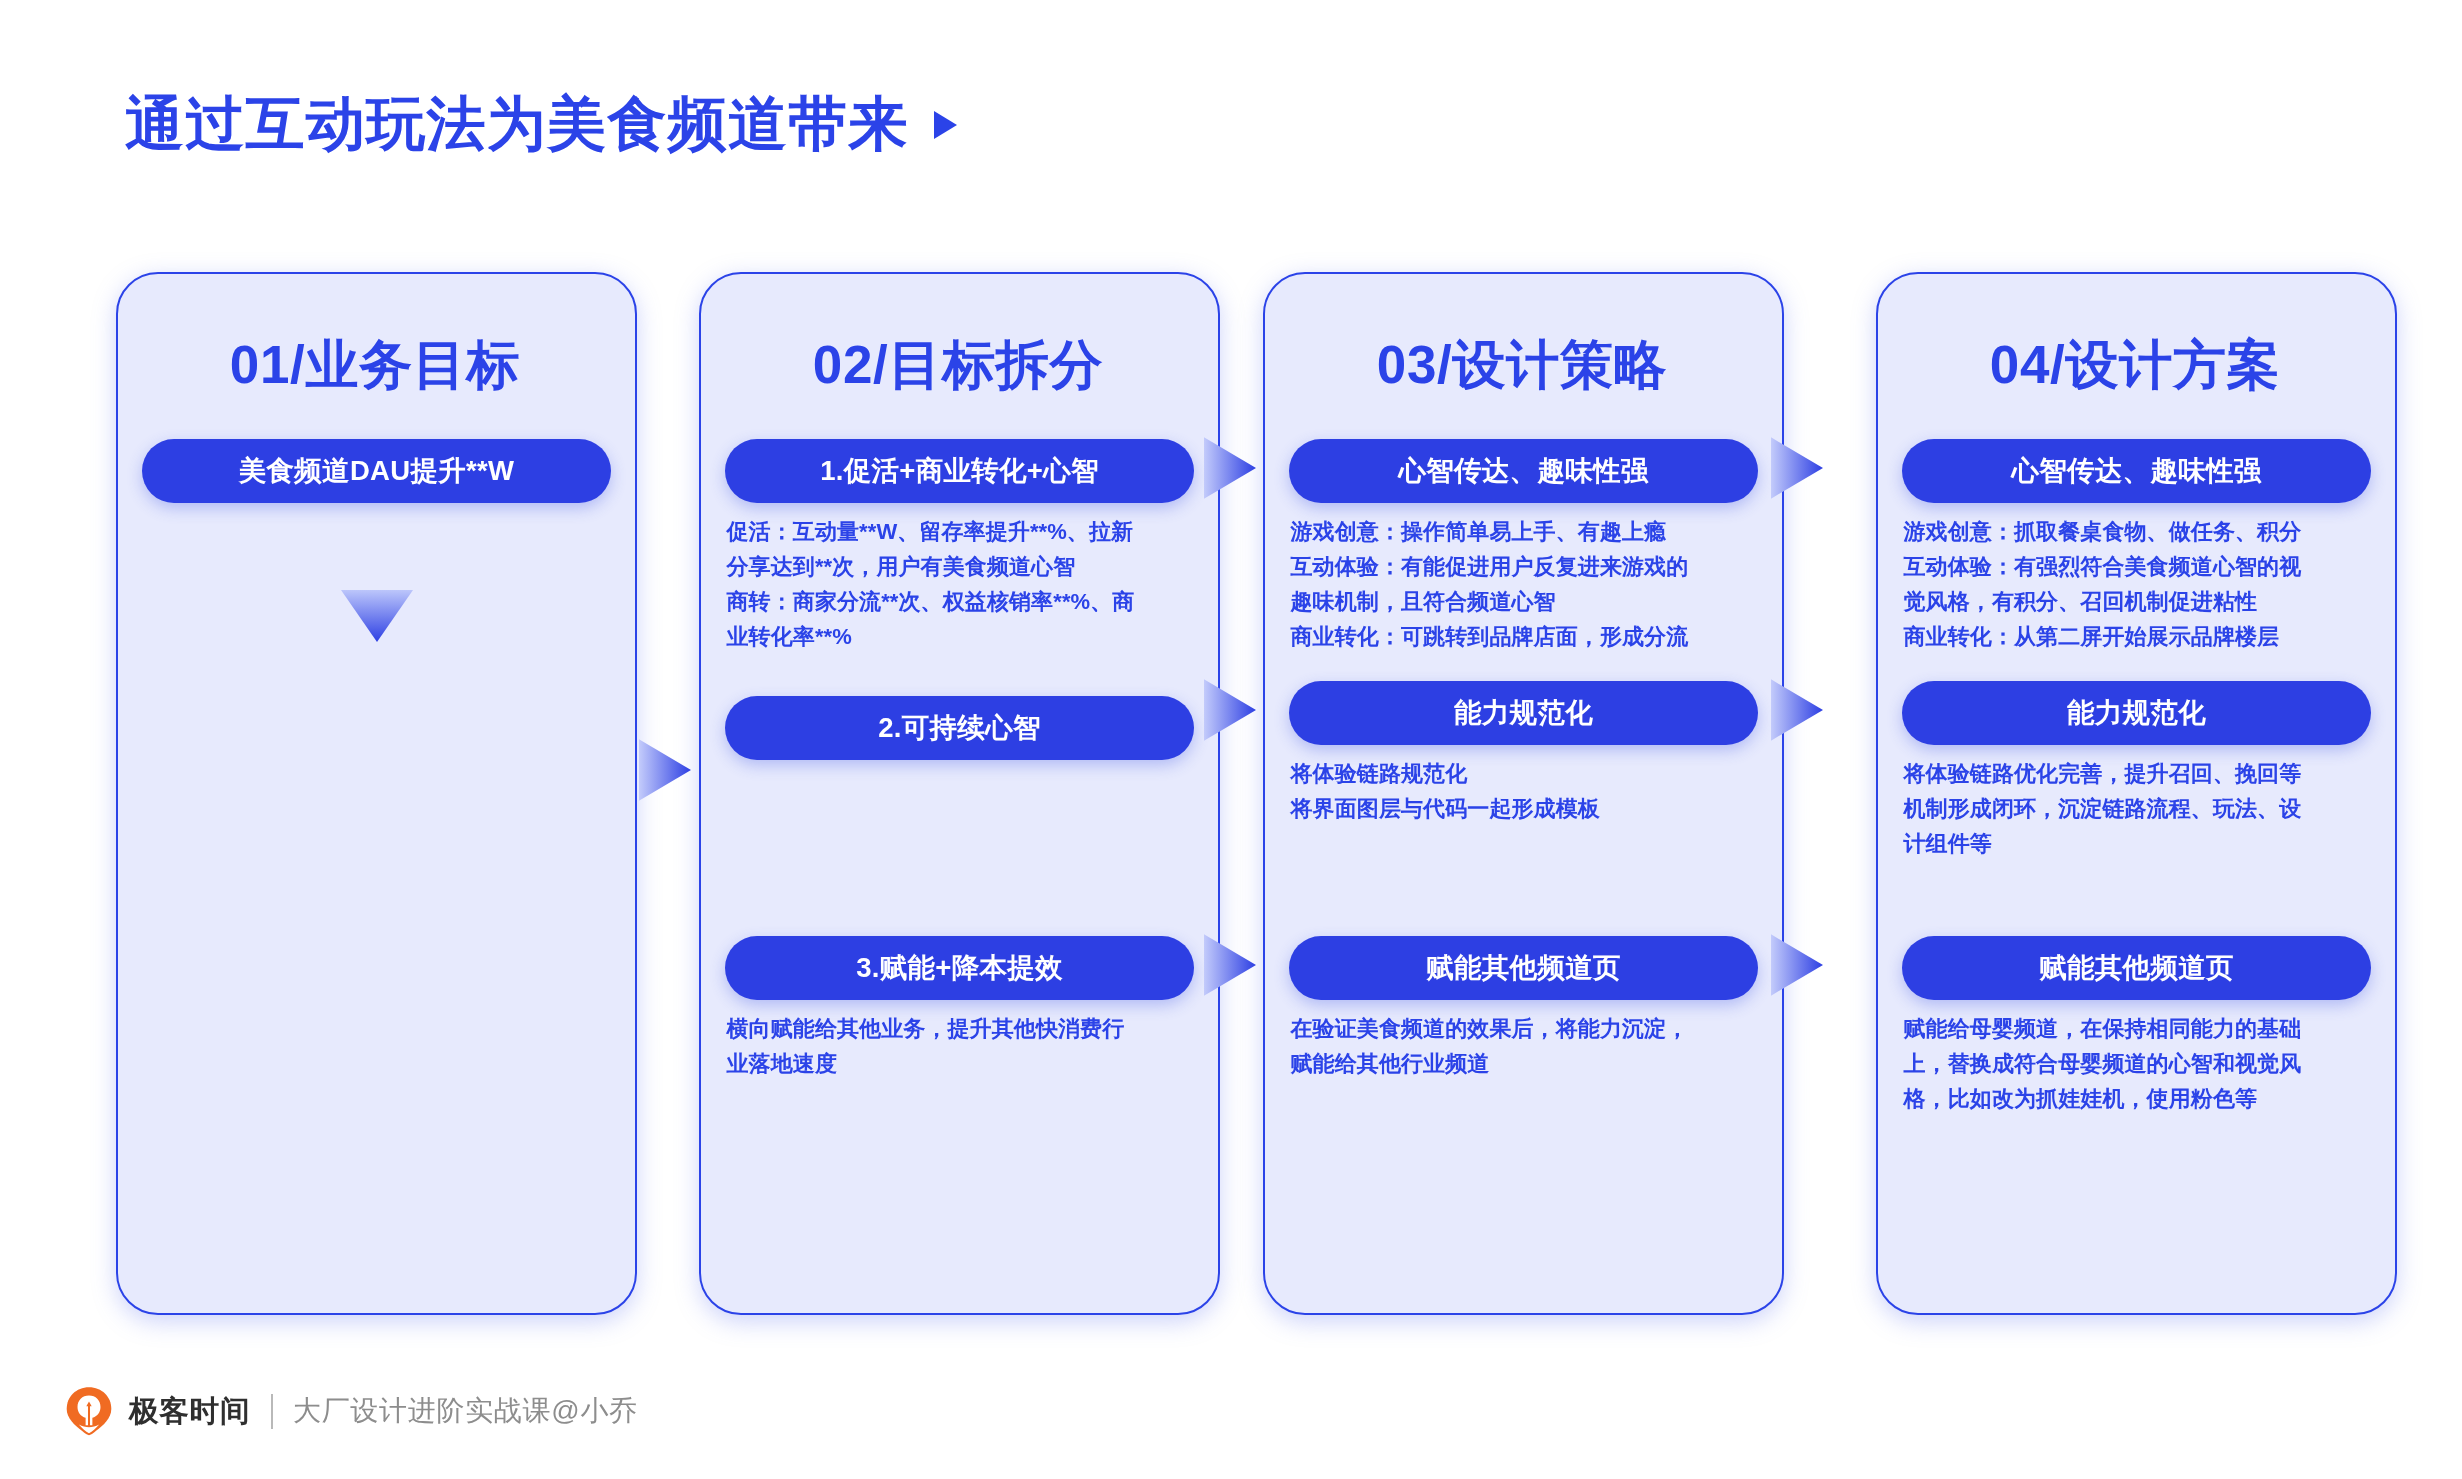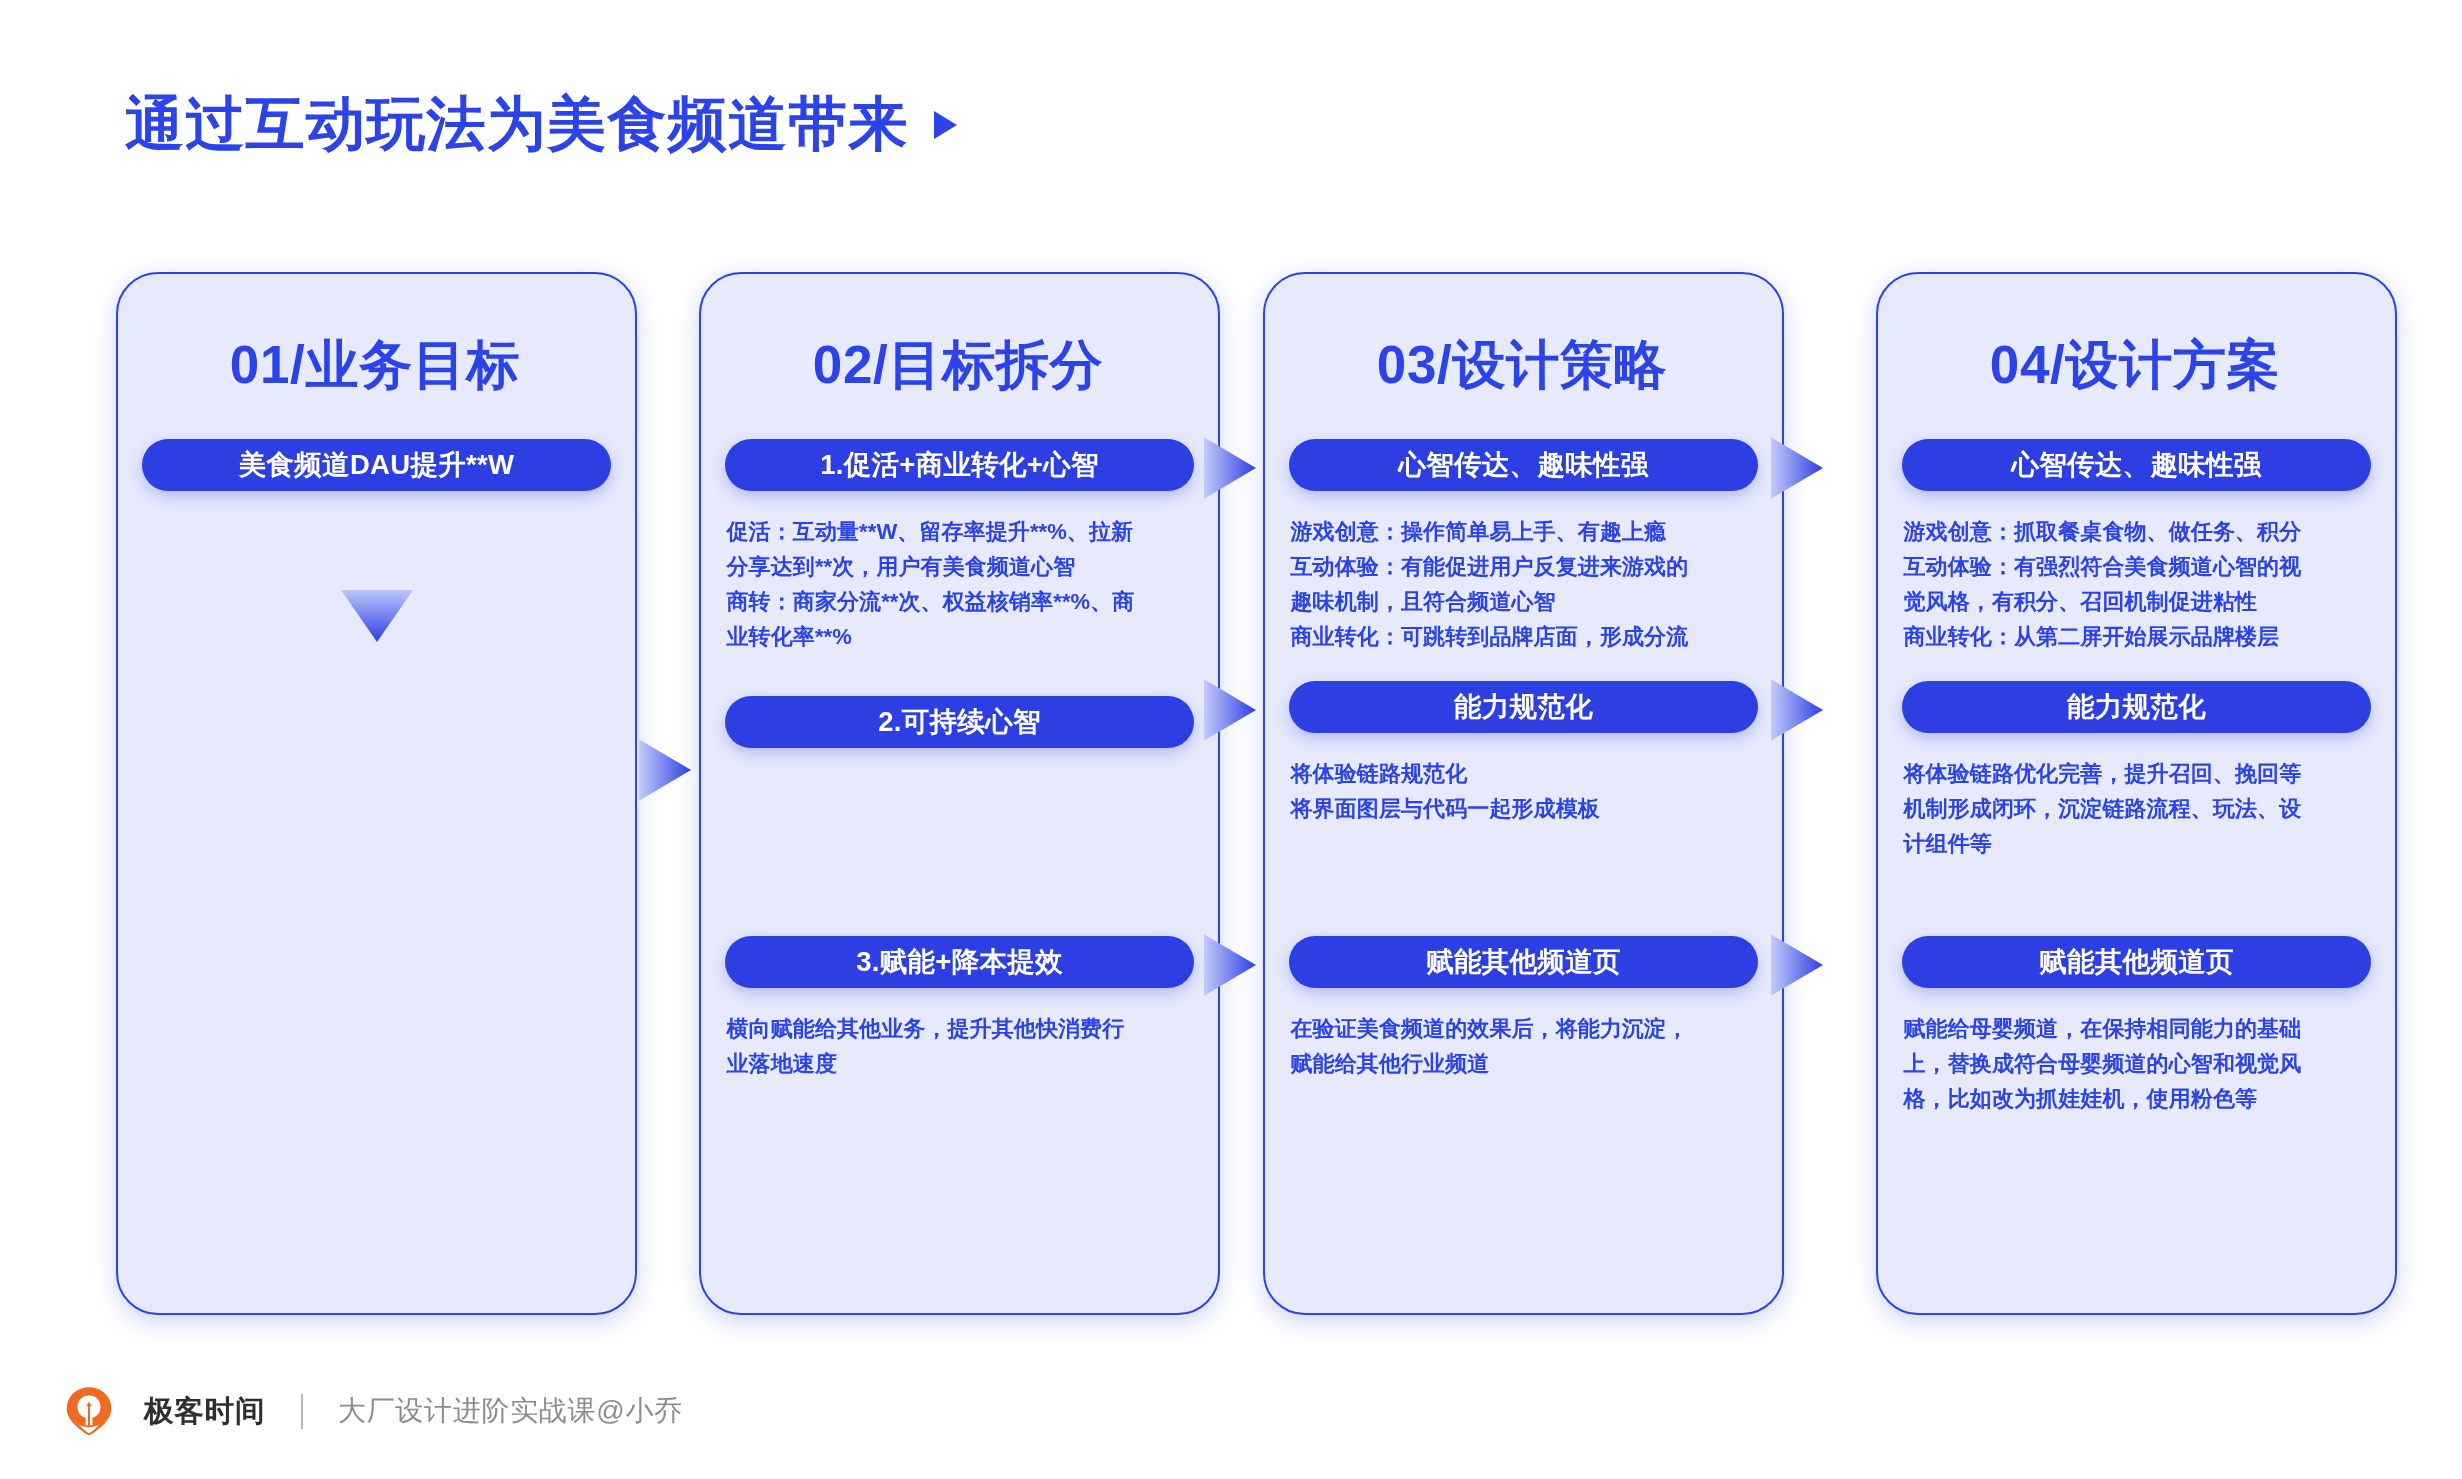--- a/index.html
+++ b/index.html
@@ -49,21 +49,21 @@
     text-align:center;
     color:#2b43e8;
     font-size:53px;font-weight:bold;
     letter-spacing:0.7px;
     white-space:nowrap;
   }
 
   
   .pill{
     position:absolute;left:24px;right:24px;
-    height:52px;
+    height:64px;
     background:#2d3fe3;
     border-radius:32px;
     display:flex;align-items:center;justify-content:center;
     color:#ffffff;
     font-size:27.5px;font-weight:bold;
     letter-spacing:0.3px;
     white-space:nowrap;
     box-shadow:0 5.4px 14.8px rgba(57,80,230,.30);
   }
 
@@ -100,21 +100,21 @@
   }
 
   
   .right-arrow{
     position:absolute;width:52px;height:62px;
   }
 
   
   #footer{
     position:absolute;left:64px;top:1386px;
-    display:flex;align-items:center;gap:30px;
+    display:flex;align-items:center;gap:15px;
     white-space:nowrap;
   }
   #geek-logo{width:50px;height:50px;flex:0 0 auto;}
   #brand-name{
     color:#2f2f2f;font-size:29.6px;font-weight:bold;letter-spacing:0.7px;
   }
   #footer-divider{
     width:2px;height:35px;background:#b9b9b9;margin:0 5.4px;
   }
   #course-name{

